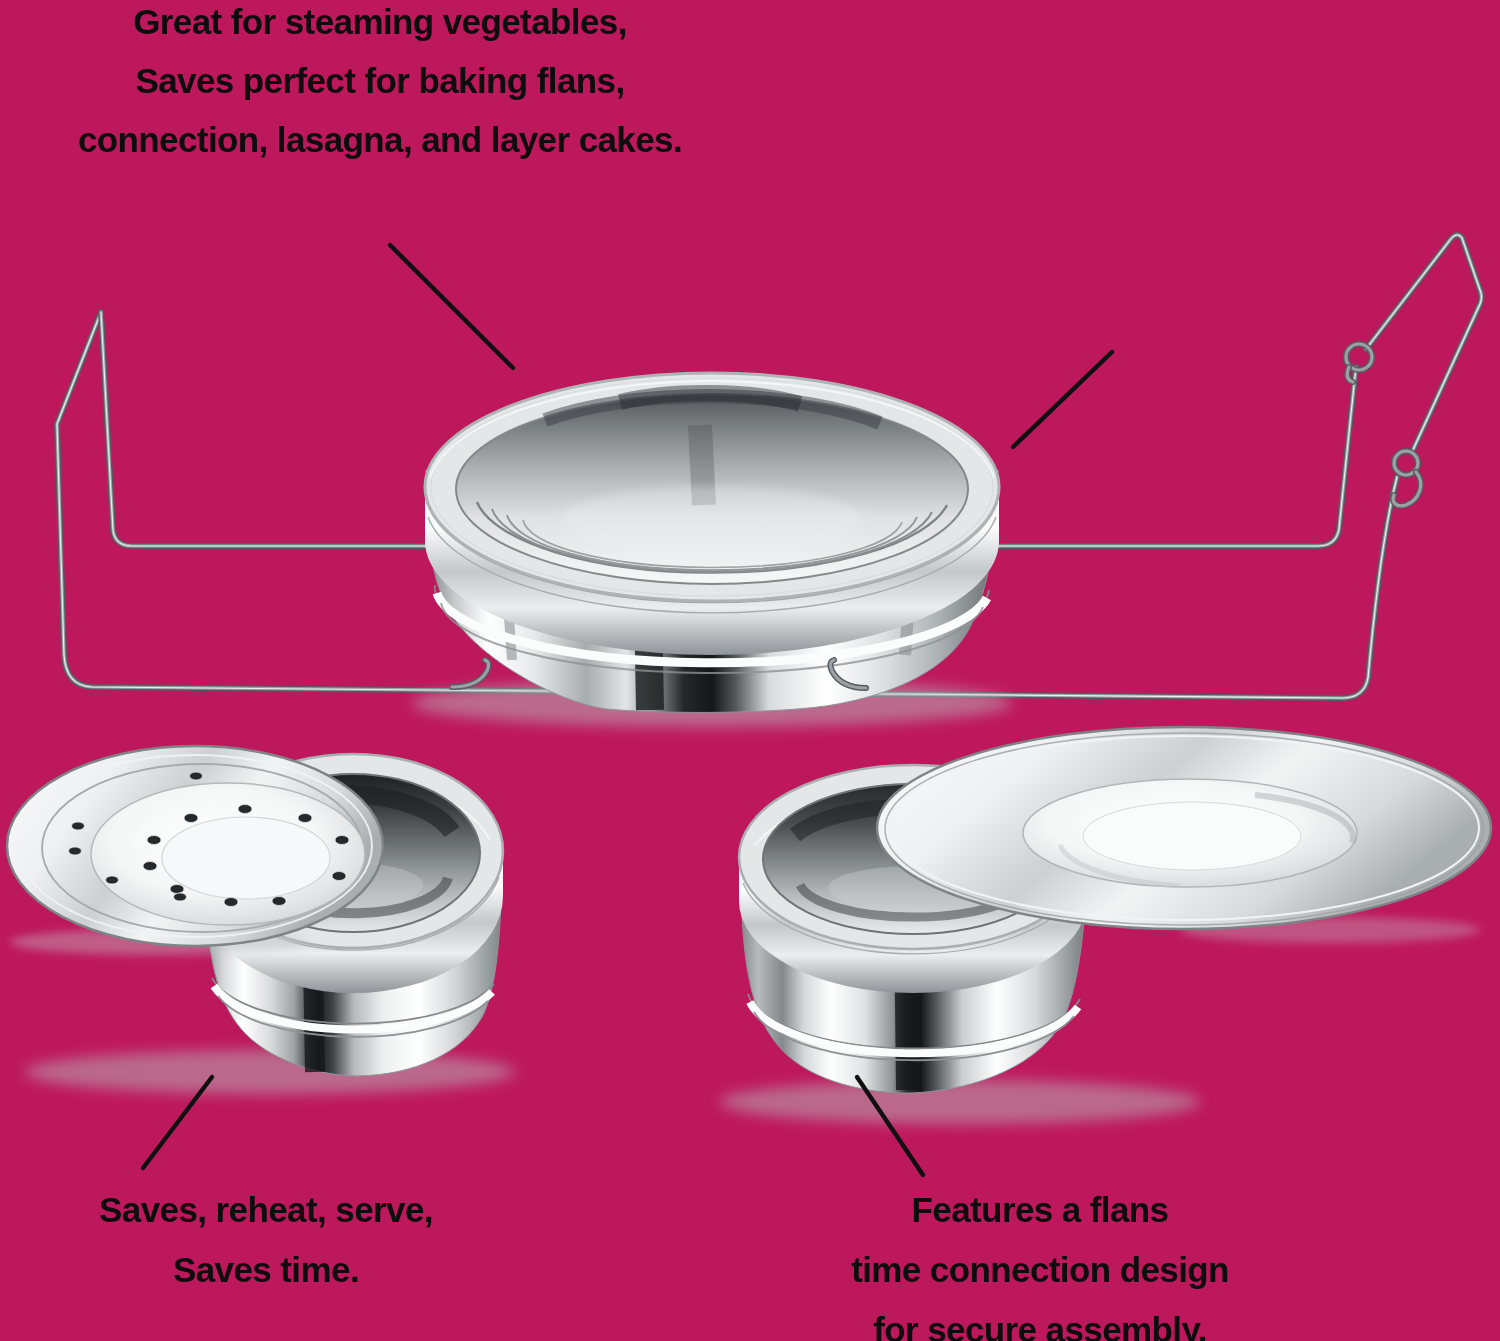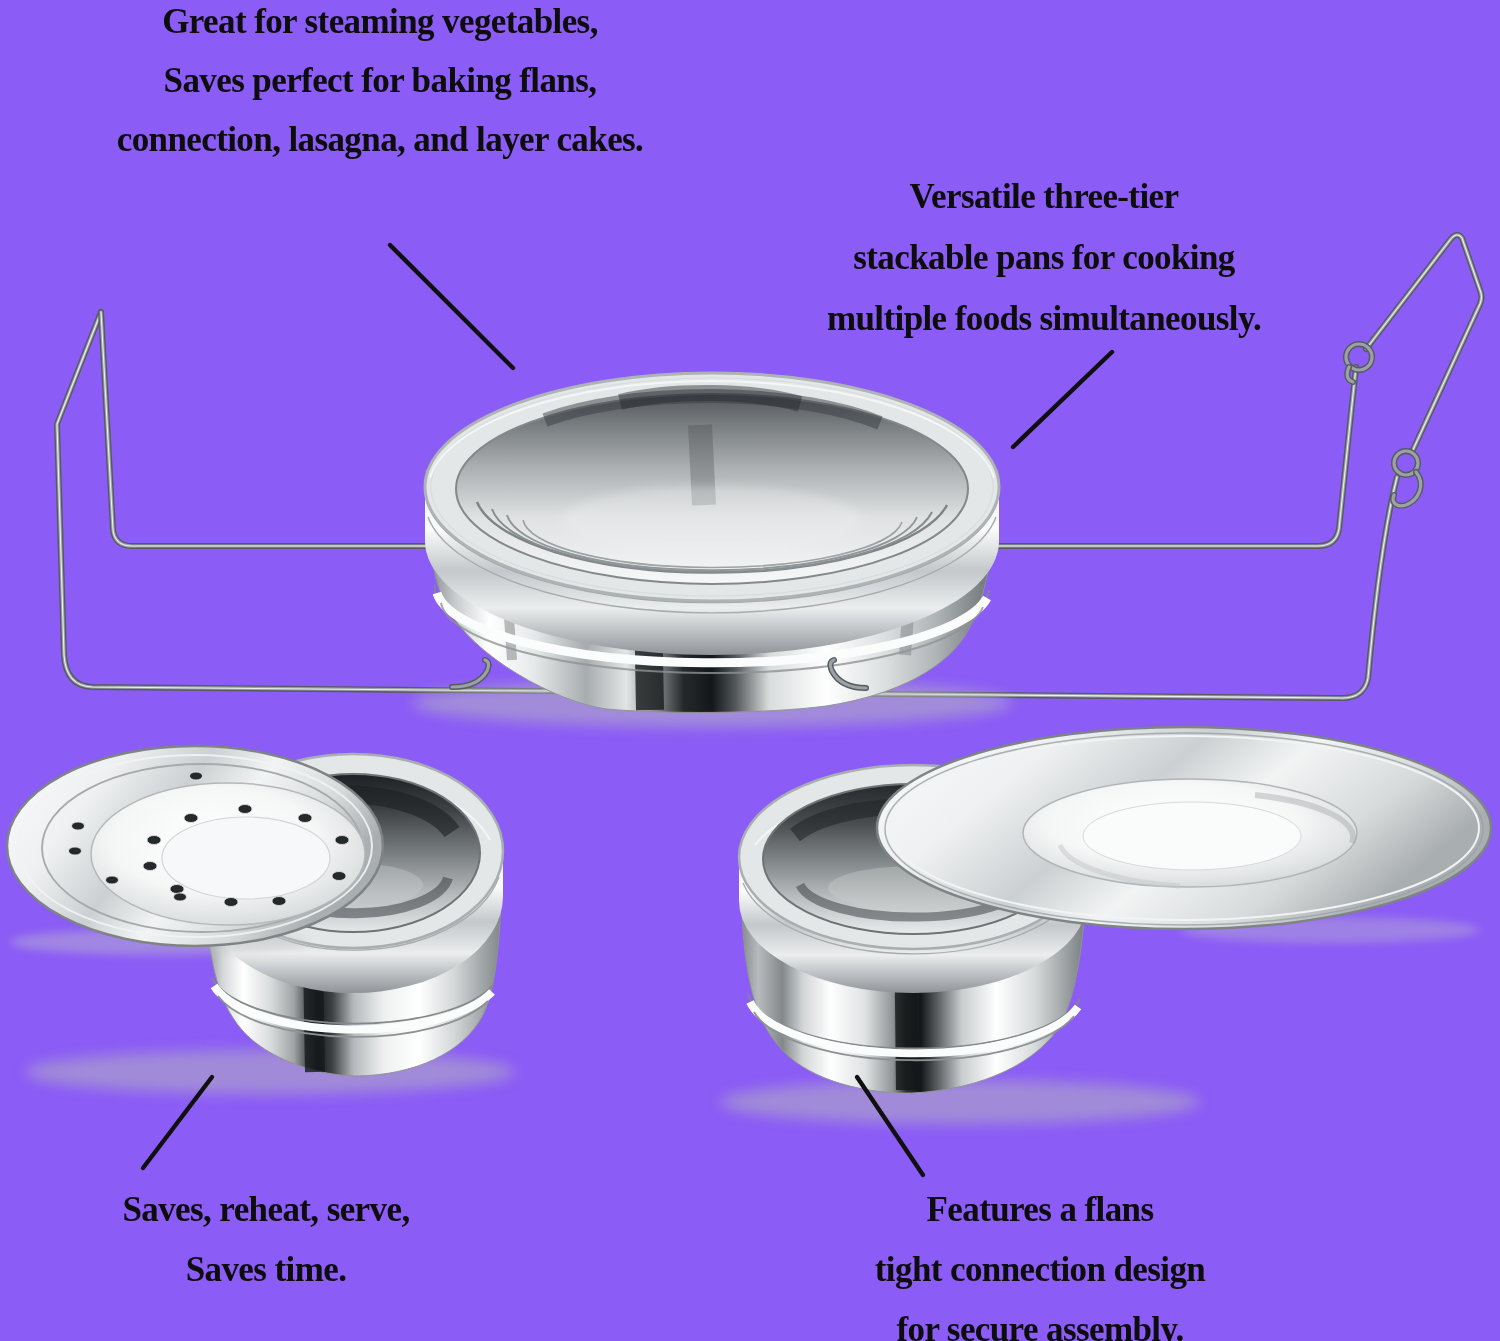--- a/index.html
+++ b/index.html
@@ -1,21 +1,21 @@
 <!DOCTYPE html>
 <html><head>
 <meta charset="utf-8">
 <style>
   html,body{margin:0;padding:0;background:#ffffff;}
   .stage{
     position:relative;
     width:1500px;height:1341px;
-    background:#8b5cf6;
+    background:#be185d;
     overflow:hidden;
-    font-family:Liberation Serif, serif;
+    font-family:Liberation Sans, sans-serif;
   }
   .scene{position:absolute;left:0;top:0;width:1500px;height:1341px;}
   .annotation{
     position:absolute;
     font-weight:700;
     font-size:35px;
     line-height:59px;
     letter-spacing:-0.6px;
     color:#0d0d0d;
     text-align:center;
@@ -313,30 +313,25 @@
       <line class="callout" x1="857" y1="1077" x2="923" y2="1175"></line>
     </g>
   </svg>
 
   <div class="annotation ann-top-left">
     <div>Great for steaming vegetables,</div>
     <div>Saves perfect for baking flans,</div>
     <div>connection, lasagna, and layer cakes.</div>
   </div>
 
-  <div class="annotation ann-top-right">
-    <div>Versatile three-tier</div>
-    <div>stackable pans for cooking</div>
-    <div>multiple foods simultaneously.</div>
-  </div>
 
   <div class="annotation ann-bottom-left">
     <div>Saves, reheat, serve,</div>
     <div>Saves time.</div>
   </div>
 
   <div class="annotation ann-bottom-right">
     <div>Features a flans</div>
-    <div>tight connection design</div>
+    <div>time connection design</div>
     <div>for secure assembly.</div>
   </div>
 
 </div>
 
 </body></html>

